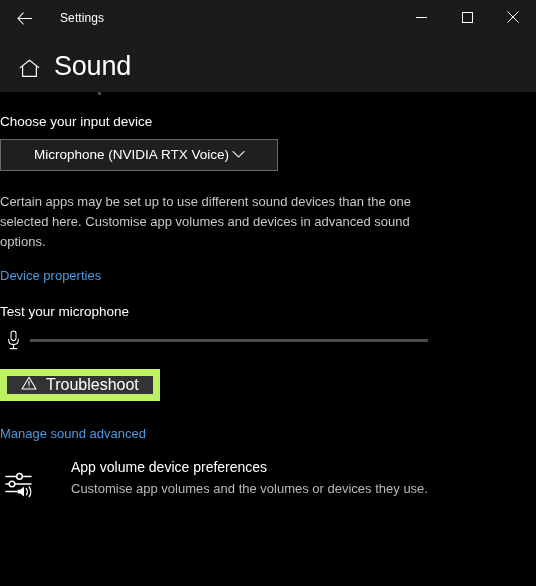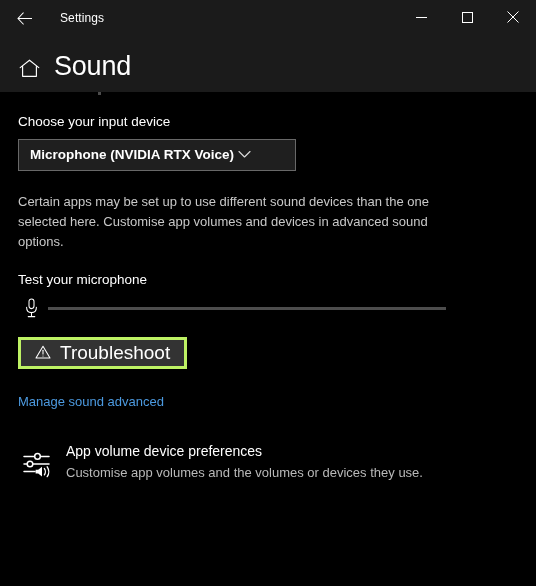--- a/index.html
+++ b/index.html
@@ -114,44 +114,42 @@
     position: absolute;
     left: 98px;
     top: 0px;
     width: 3px;
     height: 3px;
     background: #8a8a8a;
     opacity: 0.55;
   }
 
   .inner {
-    padding-left: 18px;
     padding-right: 18px;
   }
 
   .section-label {
     font-size: 13.5px;
     color: #ffffff;
     margin-top: 14px;
     margin-bottom: 9px;
     line-height: 1.2;
   }
 
   
   .combo {
     width: 278px;
     height: 32px;
     background: #1f1f1f;
     border: 1px solid #686868;
     display: flex;
     align-items: center;
-    justify-content: flex-start;
+    justify-content: center;
     padding: 0 6px 0 11px;
     cursor: pointer;
-    font-weight: bold;
   }
   .combo-value {
     font-size: 13.5px;
     color: #ffffff;
     white-space: nowrap;
     overflow: hidden;
     text-overflow: ellipsis;
   }
   .combo-chev {
     display: flex;
@@ -210,47 +208,48 @@
     height: 100%;
     width: 0%;
     background: #4cc2ff;
   }
 
   .btn {
     margin-top: 16px;
     height: 32px;
     min-width: 132px;
     background: #333333;
-    border: 3px solid #bef264;
-    color: #ffffff;
-    font-size: 19px;
+    border: 7px solid #bef264;
+    color: #ffffff;
+    font-size: 16px;
     font-family: "Liberation Sans", sans-serif;
     display: inline-flex;
     align-items: center;
     justify-content: center;
     gap: 9px;
     padding: 0 14px;
     cursor: pointer;
   }
 
   .adv-title {
     font-size: 19px;
     font-weight: 400;
     color: #ffffff;
     margin-top: 44px;
     letter-spacing: -0.1px;
   }
 
   .adv-item {
     display: flex;
-    align-items: center;
-    margin-top: 28px;
+    align-items: flex-end;
+    margin-top: 12px;
     cursor: pointer;
     padding: 3px 4px 3px 2px;
     max-width: 470px;
+    gap: 23px;
   }
   .adv-icon {
     width: 36px;
     flex: 0 0 36px;
     display: flex;
     align-items: center;
     justify-content: center;
     margin-top: 4px;
     margin-right: 10px;
   }
@@ -328,20 +327,21 @@
         <span class="combo-value">Microphone (NVIDIA RTX Voice)</span>
         <span class="combo-chev">
           <svg width="13" height="9" viewBox="0 0 13 9" fill="none">
             <path d="M1 1.5 L6.5 7 L12 1.5" stroke="#d8d8d8" stroke-width="1.15" stroke-linecap="round" stroke-linejoin="round"></path>
           </svg>
         </span>
       </div>
 
       <div class="desc">Certain apps may be set up to use different sound devices than the one selected here. Customise app volumes and devices in advanced sound options.</div>
 
+      <a class="link link-device">Device properties</a>
 
       <div class="test-label">Test your microphone</div>
 
       <div class="mic-row">
         <span class="mic-icon">
           <svg width="15" height="20" viewBox="0 0 15 20" fill="none">
             <rect x="5" y="1" width="5" height="9.6" rx="2.5" stroke="#ffffff" stroke-width="1.05"></rect>
             <path d="M2.6 9.2 C2.6 13.2 5 14.6 7.5 14.6 C10 14.6 12.4 13.2 12.4 9.2" stroke="#ffffff" stroke-width="1.05" stroke-linecap="round"></path>
             <path d="M7.5 14.7 V18.2" stroke="#ffffff" stroke-width="1.05" stroke-linecap="round"></path>
             <path d="M4.2 18.6 H10.8" stroke="#ffffff" stroke-width="1.05" stroke-linecap="round"></path>

